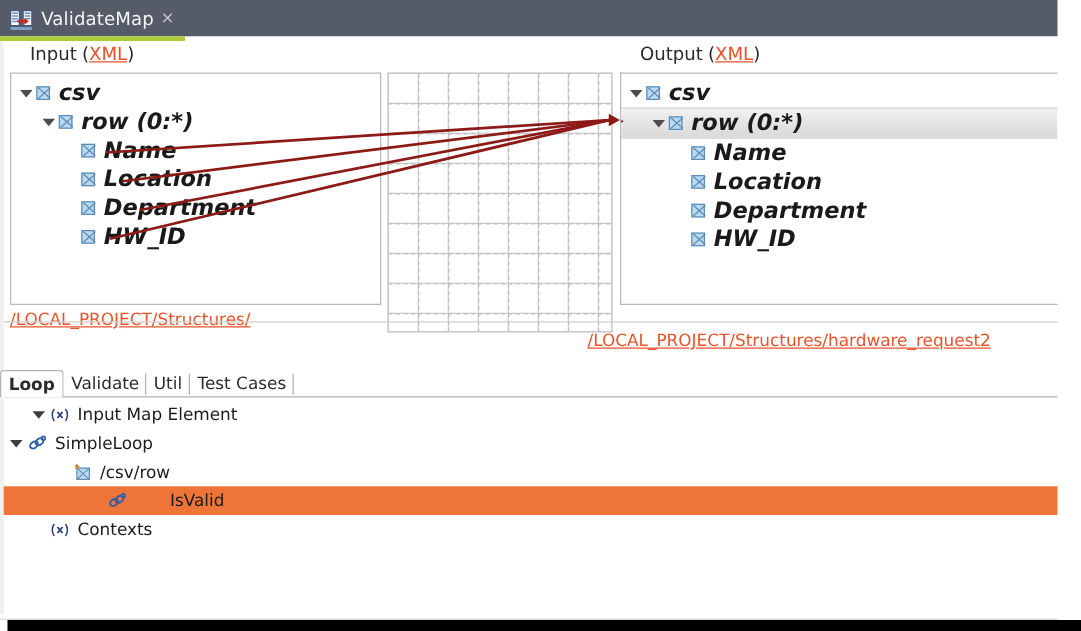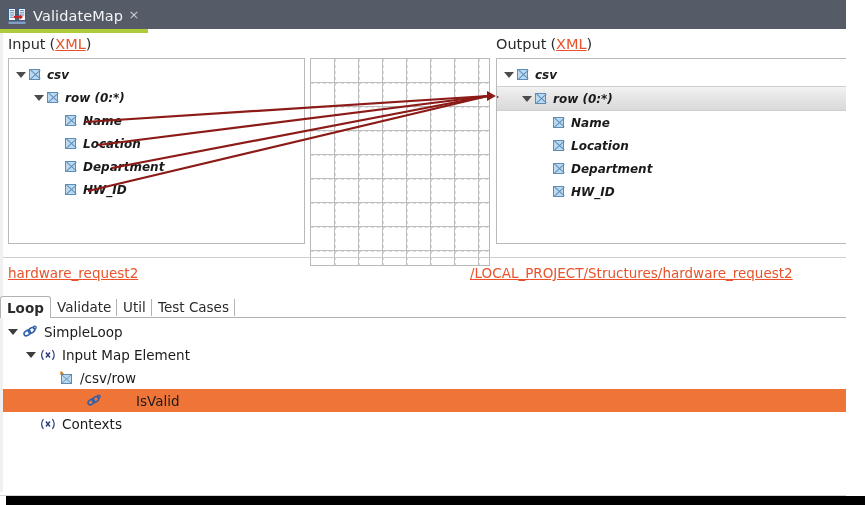--- a/index.html
+++ b/index.html
@@ -74,20 +74,21 @@
     position: absolute; left: 0; top: 33px;
     width: 846px; height: 258px;
     background: #ffffff;
   }
 
   .panel-header {
     position: absolute;
     font-size: 14.5px;
     color: #2b2b2b;
     white-space: nowrap;
+    margin-left: 16px;
   }
   .xml-link {
     color: #e8532b;
     text-decoration: underline;
   }
 
   .tree-box {
     position: absolute;
     background: #ffffff;
     border: 1px solid #b9b9b9;
@@ -159,21 +160,21 @@
     width: 13px; height: 1px;
     background: #5b8db8;
     transform-origin: center;
   }
   .node-icon::before { transform: rotate(42deg); }
   .node-icon::after  { transform: rotate(-42deg); }
 
   .node-label {
     font-style: italic;
     font-weight: bold;
-    font-size: 12px;
+    font-size: 18px;
     color: #1a1a1a;
   }
   .sel-arrow {
     position: absolute; left: -8px; top: 5px;
     width: 0; height: 0;
     border-top: 5px solid transparent;
     border-bottom: 5px solid transparent;
     border-left: 8px solid #8c1a16;
   }
 
@@ -398,22 +399,21 @@
           <span class="node-label">Department</span>
         </div>
         <div class="tree-row" style="padding-left: 42px; margin-top: 0px;">
           <span class="twisty hidden"></span>
           <span class="node-icon"></span>
           <span class="node-label">HW_ID</span>
         </div>
       </div>
 
     <div class="path-link" style="left:8px; top:215px; width:290px;">
-      <br>
-      <span>hardware_request2</span>
+      <span>/LOCAL_PROJECT/Structures/</span><br>
     </div>
     <div class="path-link" style="left:470px; top:232px;">/LOCAL_PROJECT/Structures/hardware_request2</div>
   </div>
 
   <div class="map-divider"></div>
 
   <div class="tabstrip">
     <div class="tabstrip-baseline"></div>
     <div id="tabs-host">
         <div class="tab active" style="left: 0px;">
@@ -428,38 +428,38 @@
           <span class="tab-sep"></span>
         </div>
         <div class="tab" style="left: 152px;">
           <span>Test Cases</span>
           <span class="tab-sep"></span>
         </div>
       </div>
   </div>
 
   <div class="bottom-tree" id="bottom-tree">
+      <div class="btree-row" style="padding-left: 26px;">
+        <span class="btwisty"></span>
+        <span class="icon-slot"><svg width="16" height="14" viewBox="0 0 16 14">
+            <path d="M3.4 2.2 C1.3 5 1.3 9 3.4 11.8" fill="none" stroke="#2c3e80" stroke-width="1.2"></path>
+            <path d="M12.4 2.2 C14.5 5 14.5 9 12.4 11.8" fill="none" stroke="#2c3e80" stroke-width="1.2"></path>
+            <path d="M5.9 4.6 L10 9.4 M10 4.6 L5.9 9.4" stroke="#2c3e80" stroke-width="1.5"></path>
+          </svg></span>
+        <span>Input Map Element</span>
+      </div>
       <div class="btree-row" style="padding-left: 8px;">
         <span class="btwisty"></span>
         <span class="icon-slot"><svg width="16" height="14" viewBox="0 0 16 14">
             <ellipse cx="5.2" cy="8" rx="3.4" ry="2.4" fill="none" stroke="#2f5fa8" stroke-width="1.6" transform="rotate(-35 5.2 8)"></ellipse>
             <ellipse cx="9.6" cy="5.4" rx="3.4" ry="2.4" fill="none" stroke="#2f5fa8" stroke-width="1.6" transform="rotate(-35 9.6 5.4)"></ellipse>
             <circle cx="12.7" cy="2.6" r="1.5" fill="none" stroke="#2f5fa8" stroke-width="1.3"></circle>
           </svg></span>
         <span>SimpleLoop</span>
       </div>
-      <div class="btree-row" style="padding-left: 26px;">
-        <span class="btwisty"></span>
-        <span class="icon-slot"><svg width="16" height="14" viewBox="0 0 16 14">
-            <path d="M3.4 2.2 C1.3 5 1.3 9 3.4 11.8" fill="none" stroke="#2c3e80" stroke-width="1.2"></path>
-            <path d="M12.4 2.2 C14.5 5 14.5 9 12.4 11.8" fill="none" stroke="#2c3e80" stroke-width="1.2"></path>
-            <path d="M5.9 4.6 L10 9.4 M10 4.6 L5.9 9.4" stroke="#2c3e80" stroke-width="1.5"></path>
-          </svg></span>
-        <span>Input Map Element</span>
-      </div>
       <div class="btree-row" style="padding-left: 44px;">
         <span class="btwisty hidden"></span>
         <span class="icon-slot"><svg width="16" height="14" viewBox="0 0 16 14">
             <rect x="3.5" y="3.5" width="10" height="9" fill="#bcd9f0" stroke="#5b8db8"></rect>
             <path d="M3.5 3.5 L13.5 12.5 M13.5 3.5 L3.5 12.5" stroke="#5b8db8" stroke-width="0.9"></path>
             <path d="M3 4 L3 0.6 M3 0.6 L5.4 3" stroke="#c97a18" stroke-width="1.3" fill="none"></path>
           </svg></span>
         <span>/csv/row</span>
       </div>
       <div class="btree-row selected" style="padding-left: 44px; gap: 28px;">

